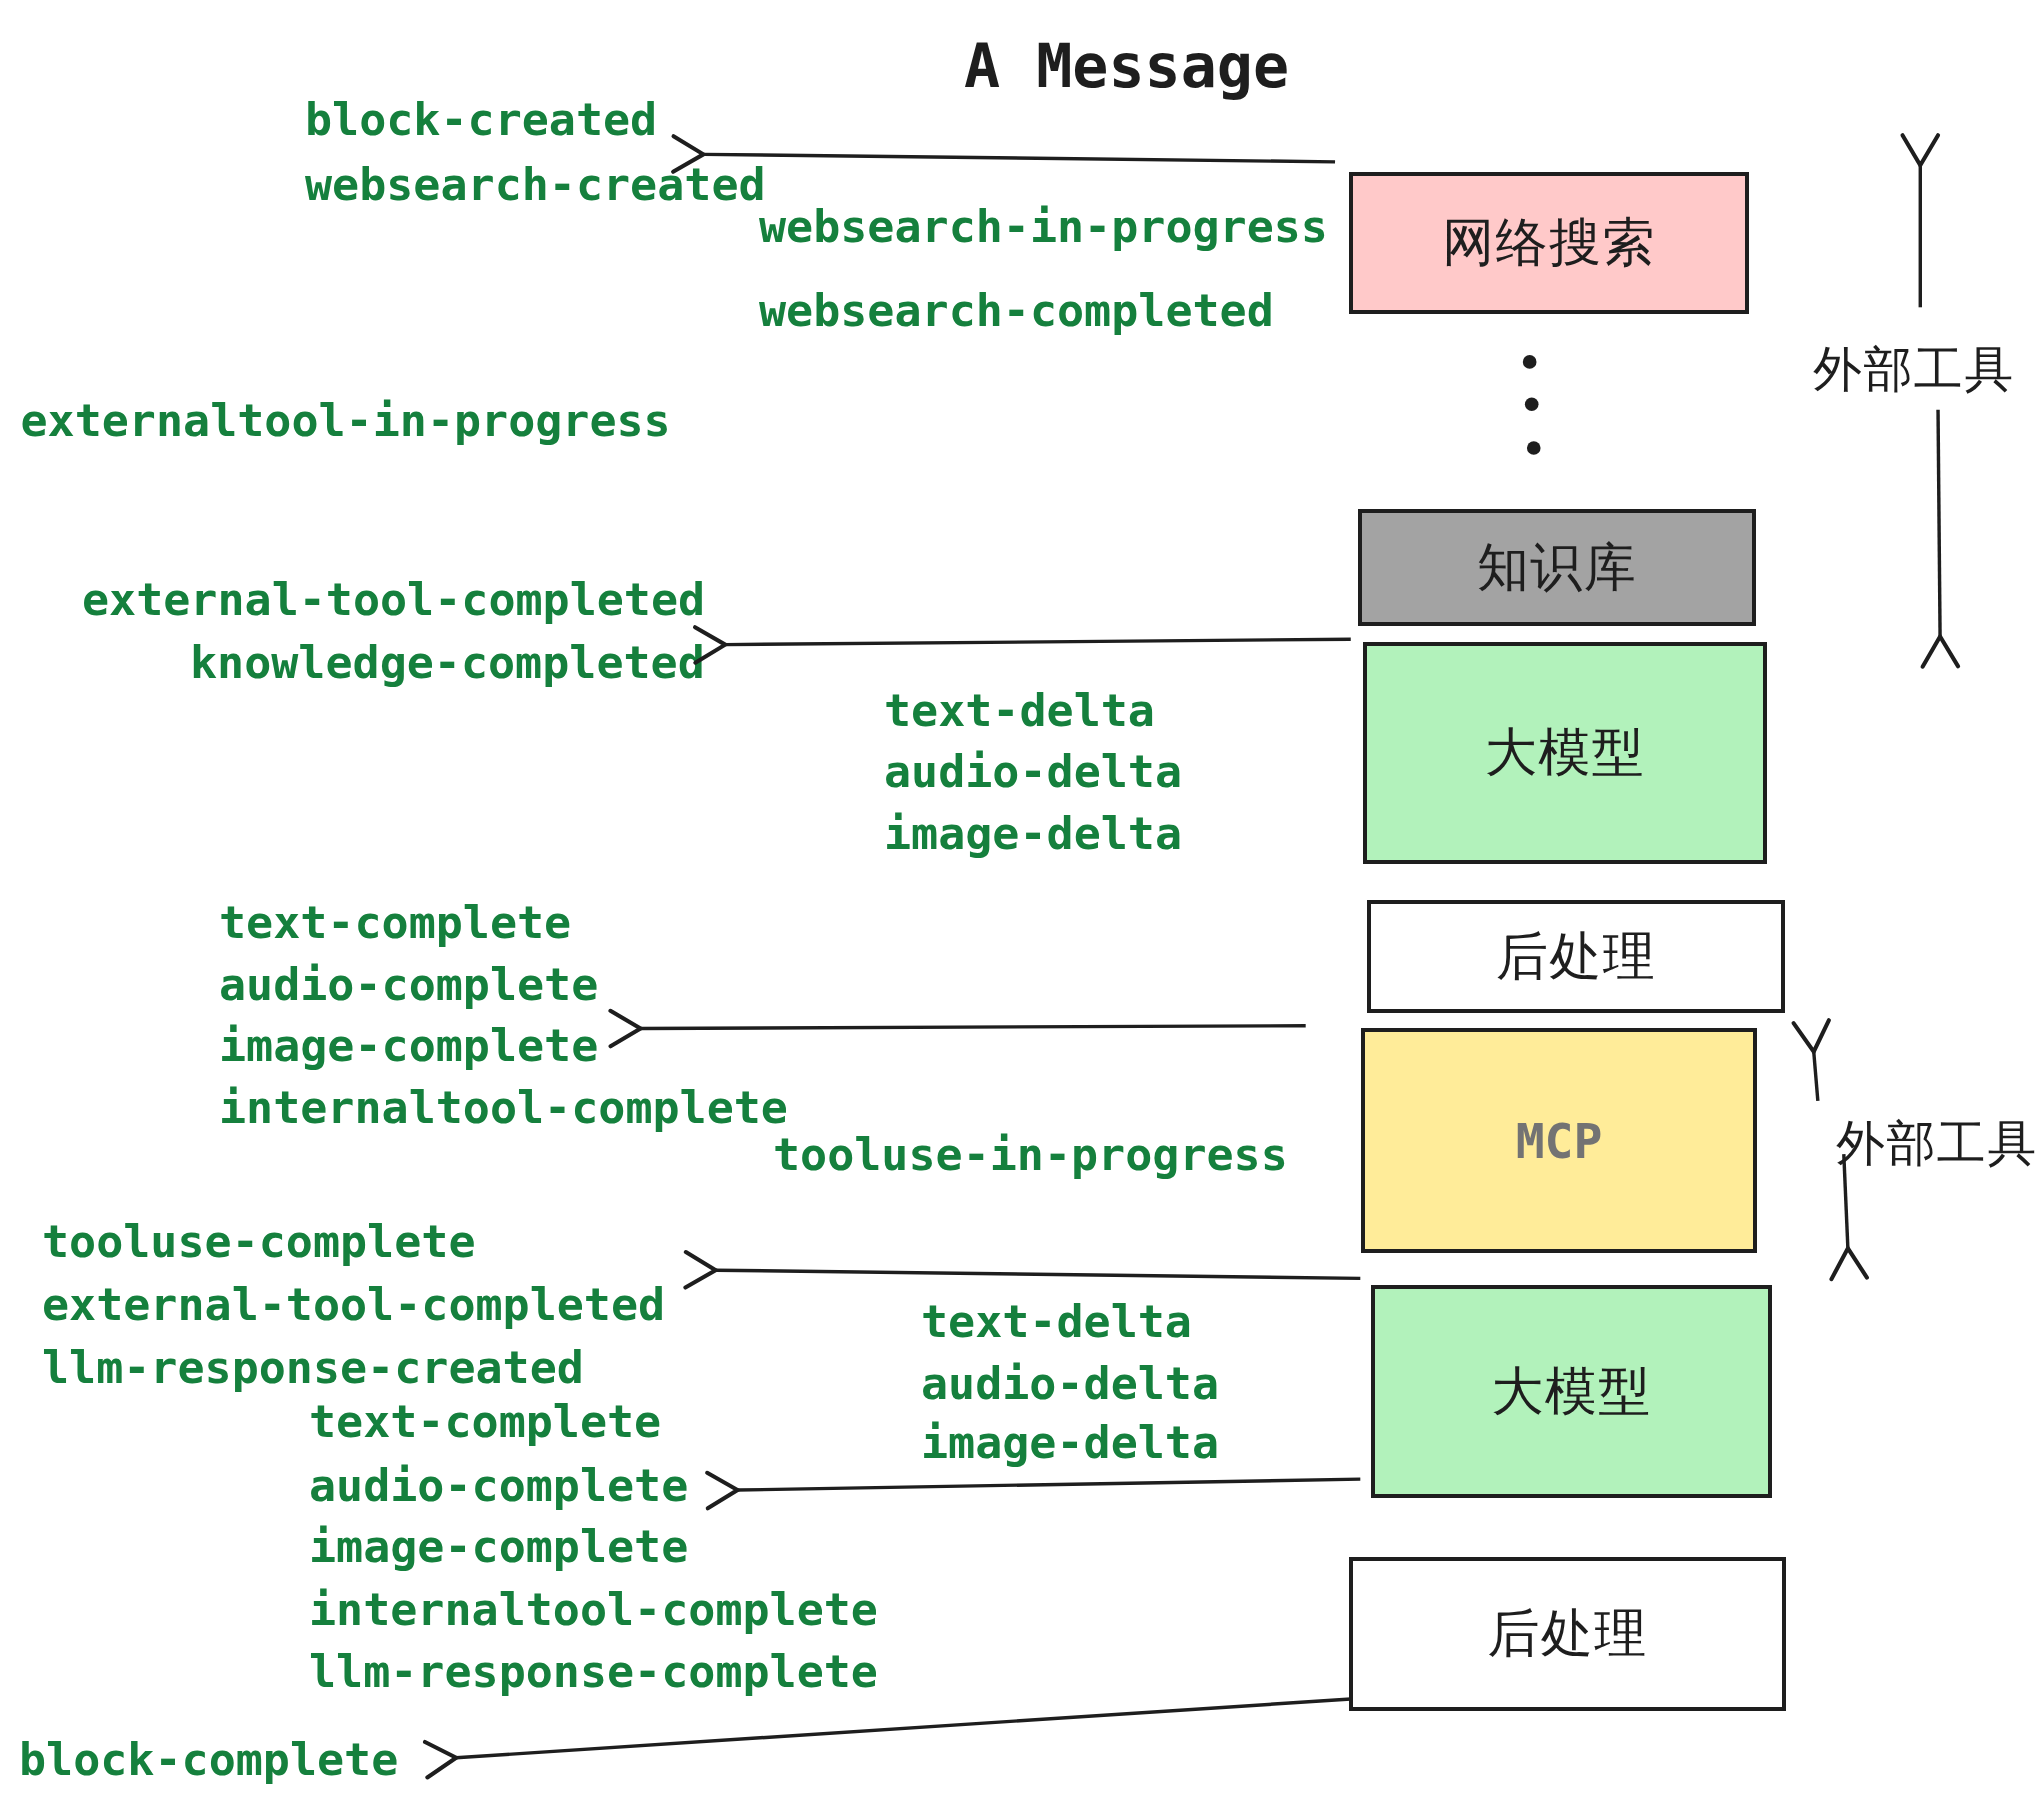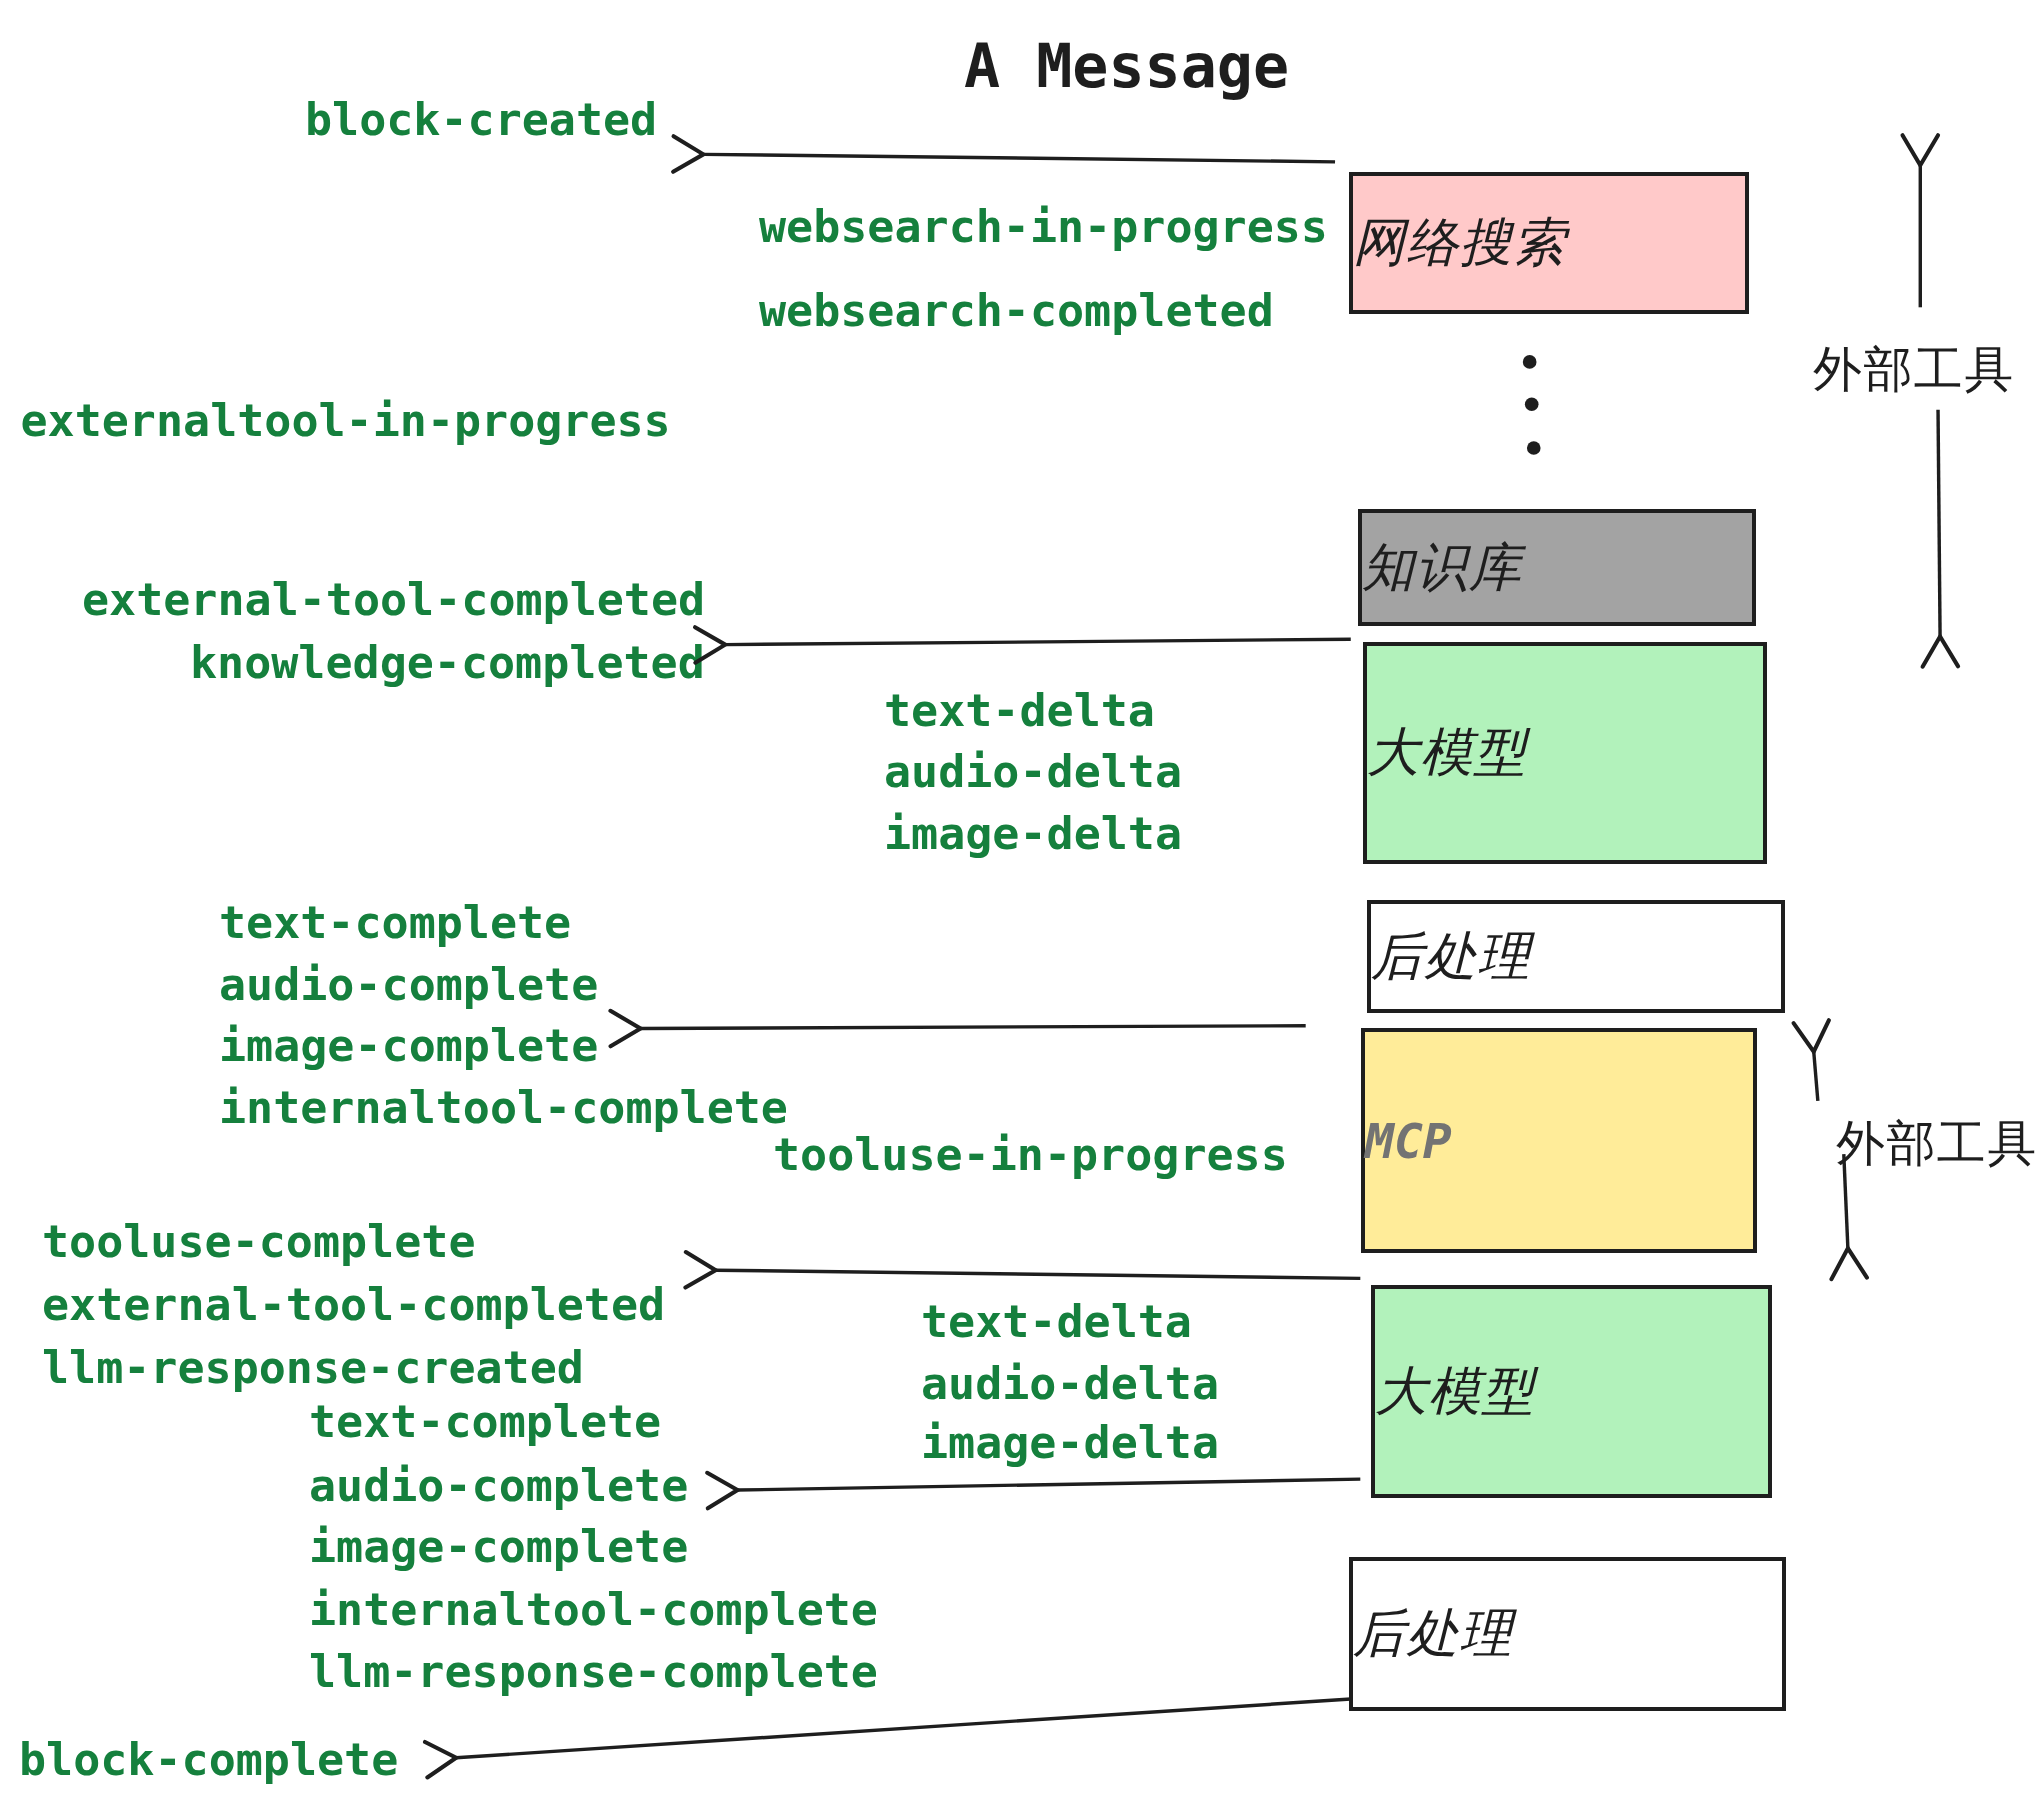--- a/index.html
+++ b/index.html
@@ -25,23 +25,22 @@
     font-size:60px;
     font-weight:bold;
     white-space:nowrap;
   }
   .box{
     position:absolute;
     border:4.1px solid #1e1e1e;
     box-sizing:border-box;
     display:flex;
     align-items:center;
-    justify-content:flex-start;
+    justify-content:center;
     background:#ffffff;
-    font-style:italic;
   }
   .box .cjk{
     font-family:"DejaVu Sans","Liberation Sans",sans-serif;
     font-size:52px;
     font-weight:500;
     letter-spacing:1.4px;
     color:#1e1e1e;
   }
   .box .mono{
     font-size:48px;
@@ -63,20 +62,21 @@
   }
 </style>
 </head>
 <body>
 
 <div id="canvas">
 
   <div class="title" style="left:964px;top:31px;">A Message</div>
 
   <div class="evt" style="left:305px;top:97px;">block-created</div>
+  <div class="evt" style="left:305px;top:162px;">websearch-created</div>
   <div class="evt" style="left:759px;top:204px;">websearch-in-progress</div>
   <div class="evt" style="left:759px;top:288px;">websearch-completed</div>
   <div class="evt" style="left:20.5px;top:398px;">externaltool-in-progress</div>
   <div class="evt" style="left:82px;top:577px;">external-tool-completed</div>
   <div class="evt" style="left:190px;top:640px;">knowledge-completed</div>
 
   <div class="evt" style="left:884px;top:688px;">text-delta</div>
   <div class="evt" style="left:884px;top:749px;">audio-delta</div>
   <div class="evt" style="left:884px;top:811px;">image-delta</div>
 

